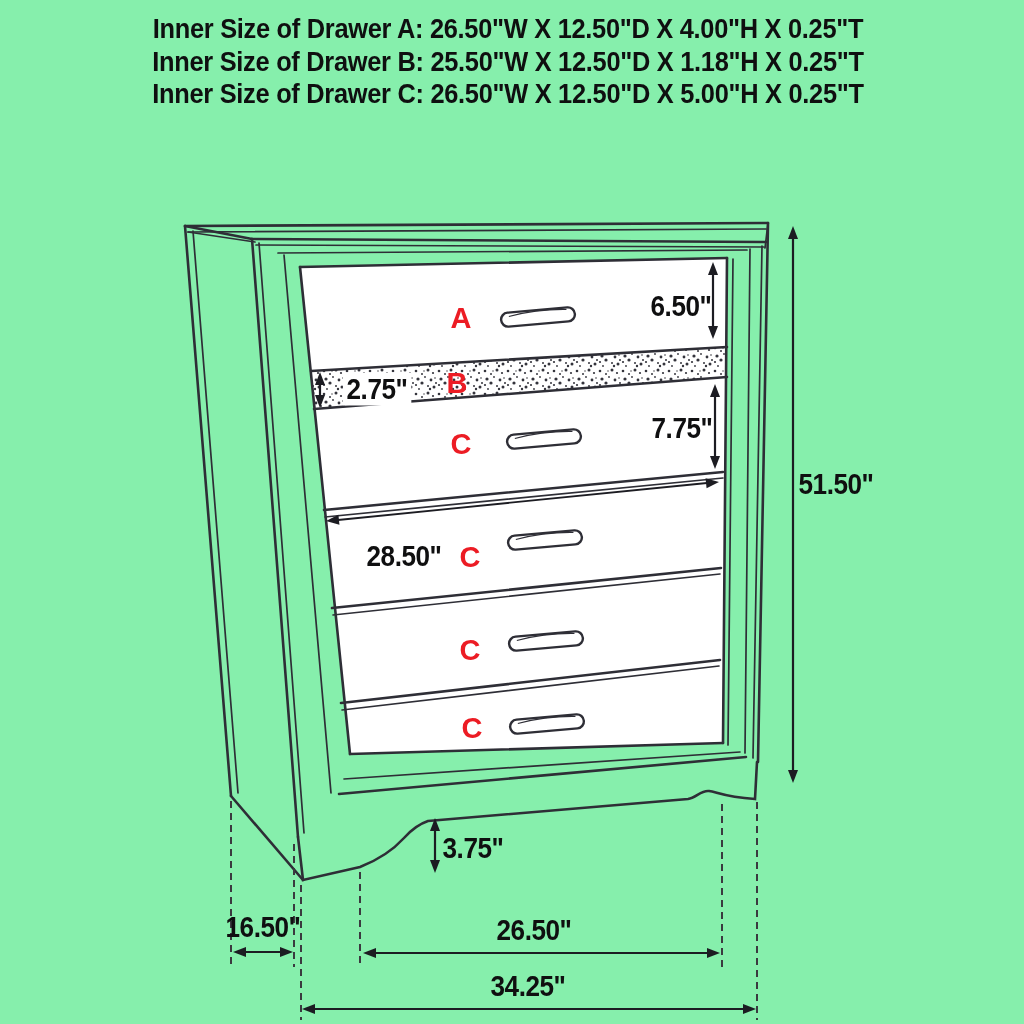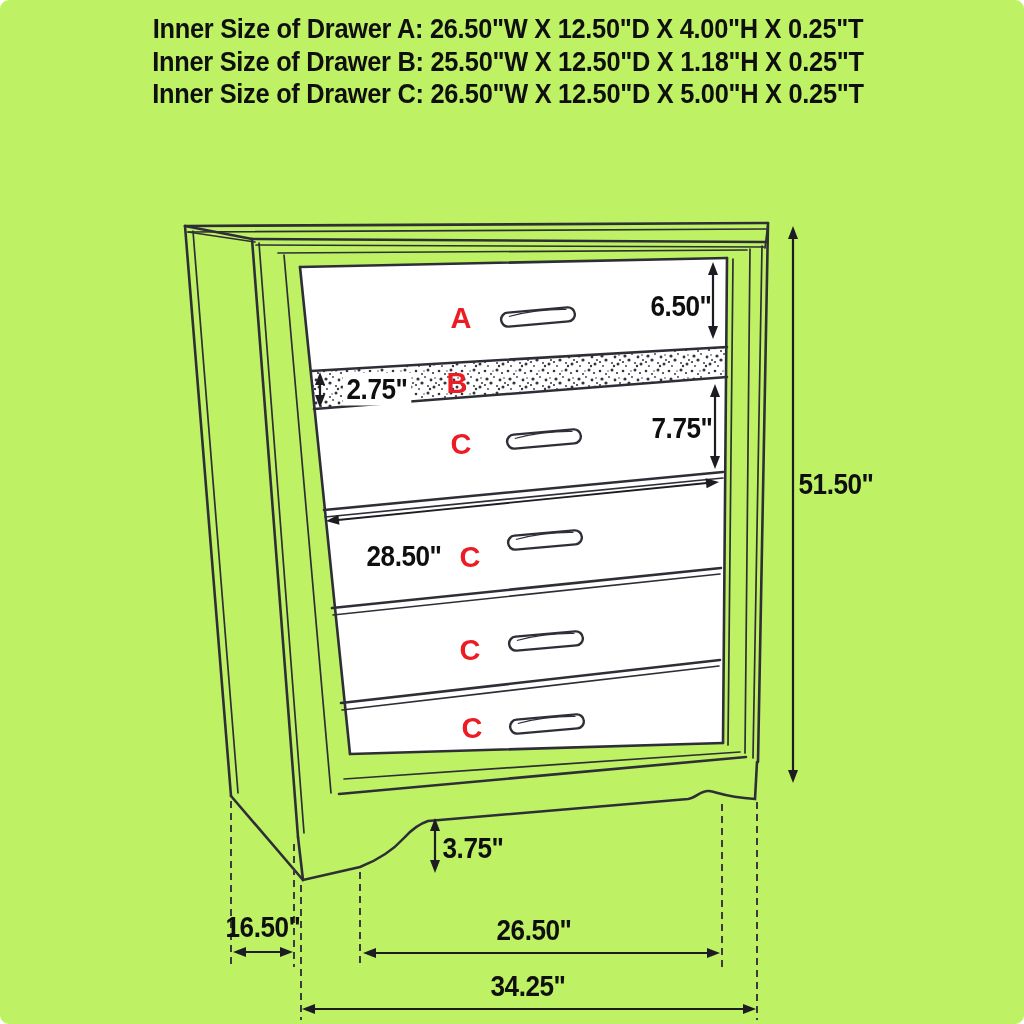--- a/index.html
+++ b/index.html
@@ -1,19 +1,18 @@
 <!DOCTYPE html>
 <html><head>
 <meta charset="utf-8">
 <style>
   html,body{margin:0;padding:0;background:#ffffff;}
   .stage{
-    position:relative;width:1024px;height:1024px;background:#bef264;overflow:hidden;
+    position:relative;width:1024px;height:1024px;background:#86efac;overflow:hidden;
     font-family:"Liberation Sans",sans-serif;
-    border-radius:9px;
   }
   .stage svg{position:absolute;left:0;top:0;}
   .hdr{
     position:absolute;left:508px;top:13px;
     transform:translateX(-50%) scaleX(0.94);
     text-align:center;white-space:nowrap;
     font-weight:bold;font-size:27px;line-height:32.5px;color:#0f0f10;
     letter-spacing:-0.3px;
   }
   .dim{

